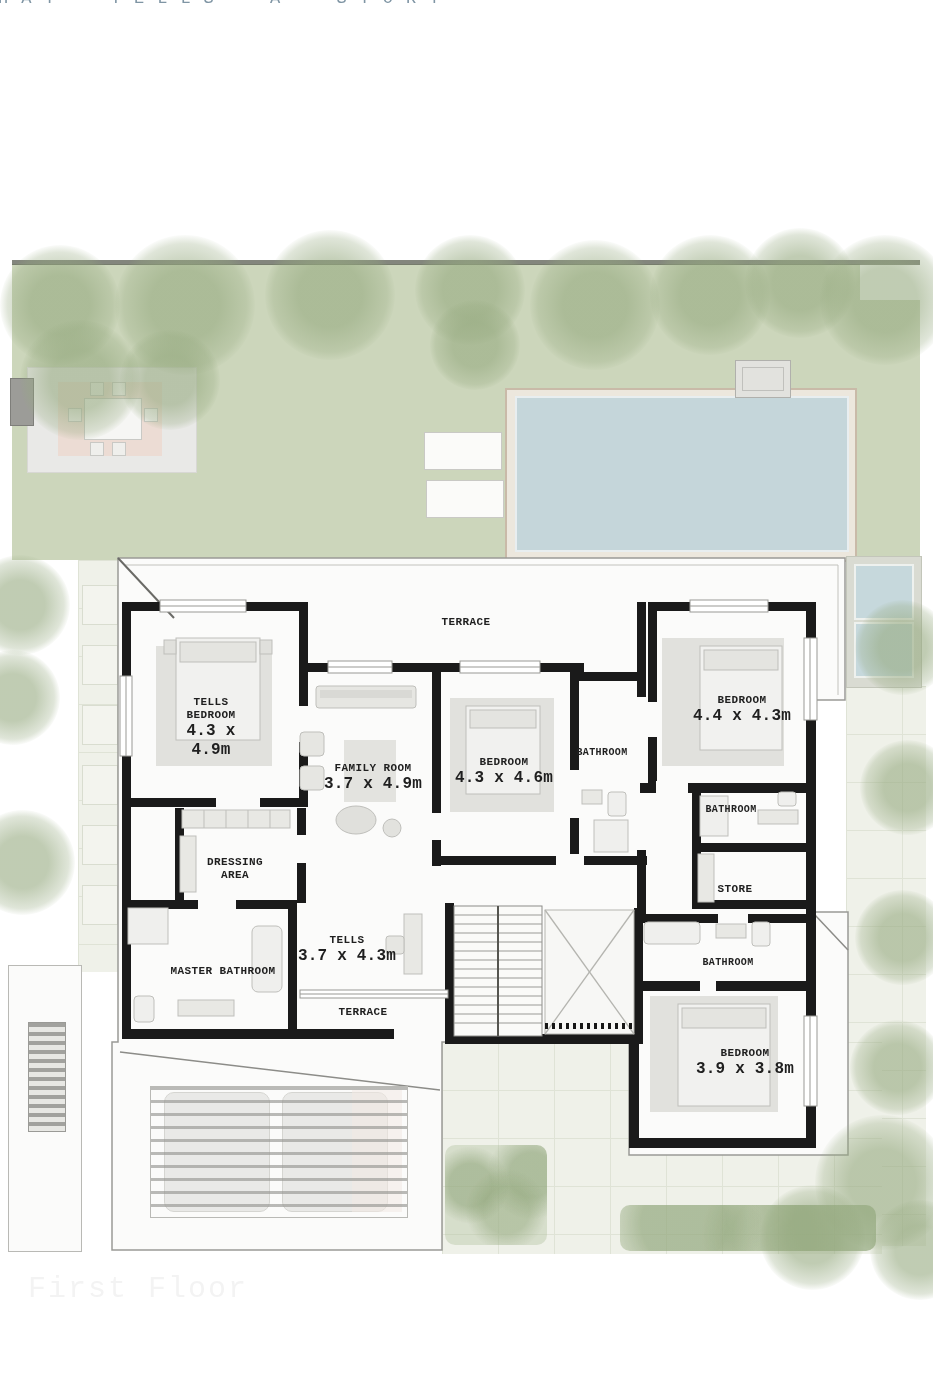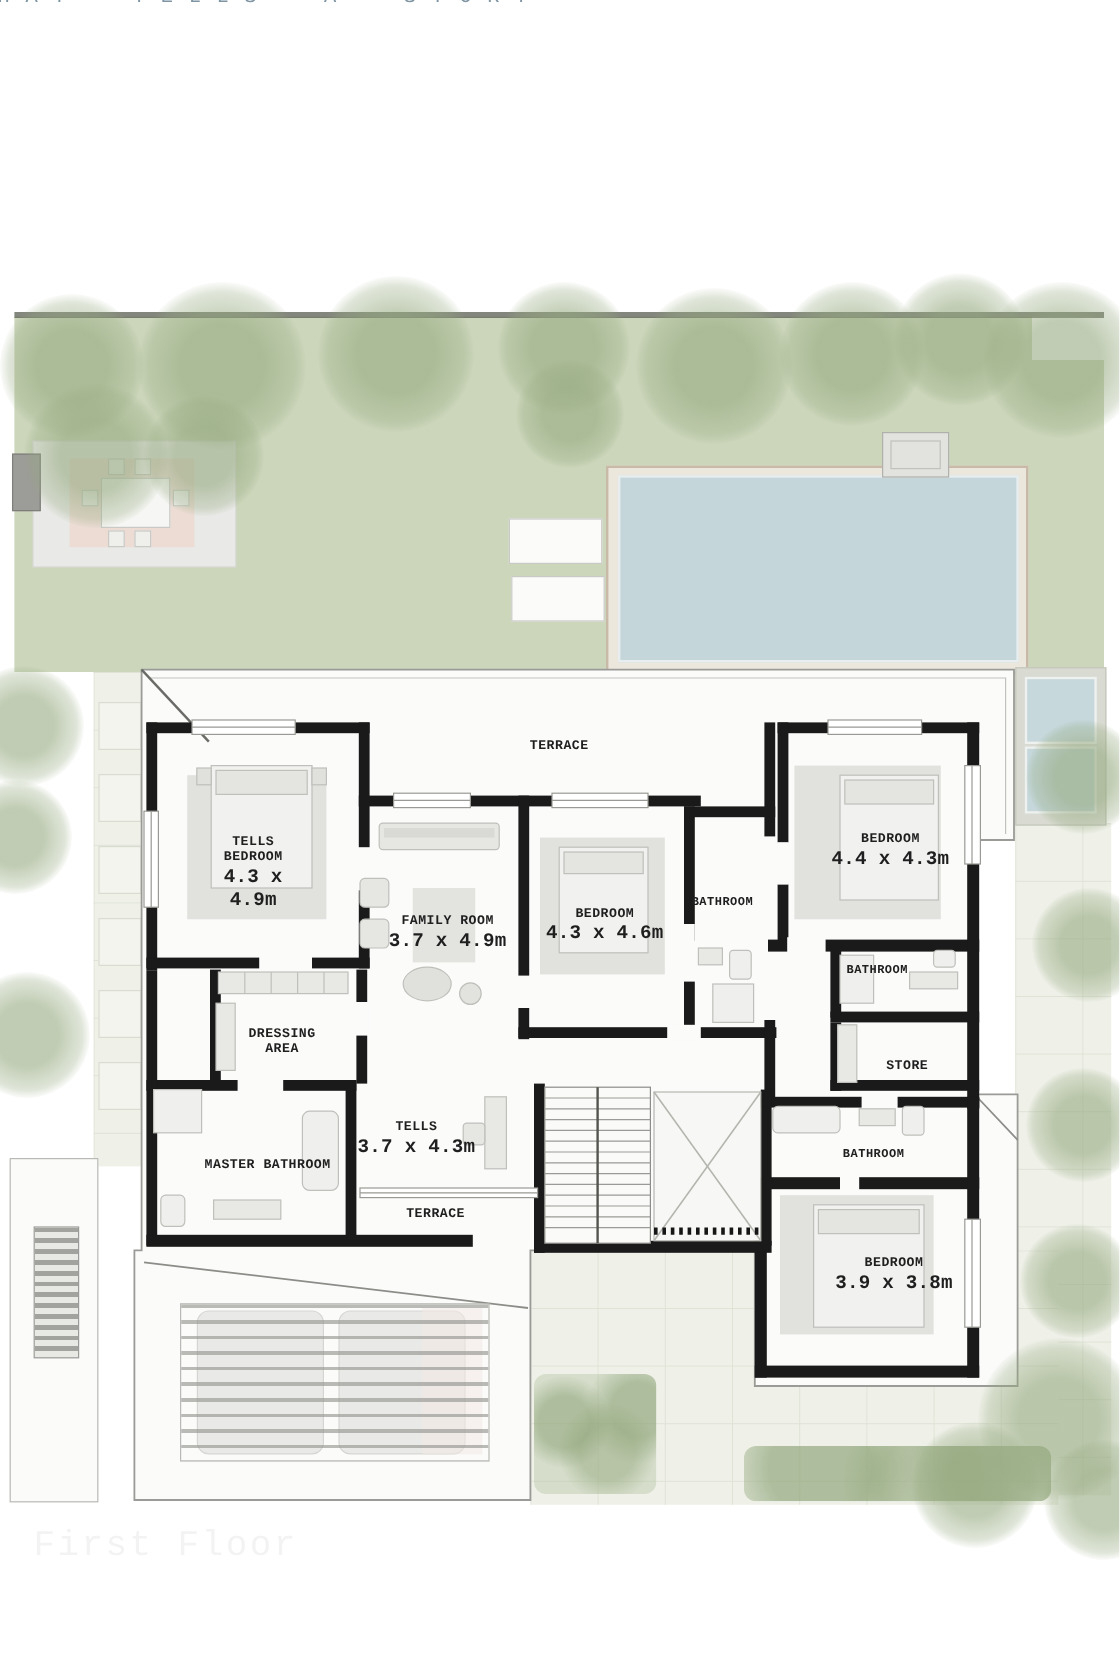--- a/index.html
+++ b/index.html
@@ -329,21 +329,21 @@
   <div class="room-label" style="left:552px;top:747px;width:100px;font-size:10px;">
     <span>BATHROOM</span>
   </div>
   <div class="room-label" style="left:692px;top:694px;width:100px;">
     <span>BEDROOM</span><br>
     <span class="dims">4.4 x 4.3m</span>
   </div>
   <div class="room-label" style="left:681px;top:804px;width:100px;font-size:10px;">
     <span>BATHROOM</span>
   </div>
-  <div class="room-label" style="left:706px;top:883px;width:100px;">
+  <div class="room-label" style="left:685px;top:883px;width:100px;">
     <span>STORE</span>
   </div>
   <div class="room-label" style="left:195px;top:856px;width:80px;">
     <span>DRESSING AREA</span>
   </div>
   <div class="room-label" style="left:297px;top:934px;width:100px;">
     <span>TELLS</span><br>
     <span class="dims">3.7 x 4.3m</span>
   </div>
   <div class="room-label" style="left:168px;top:965px;width:110px;">

